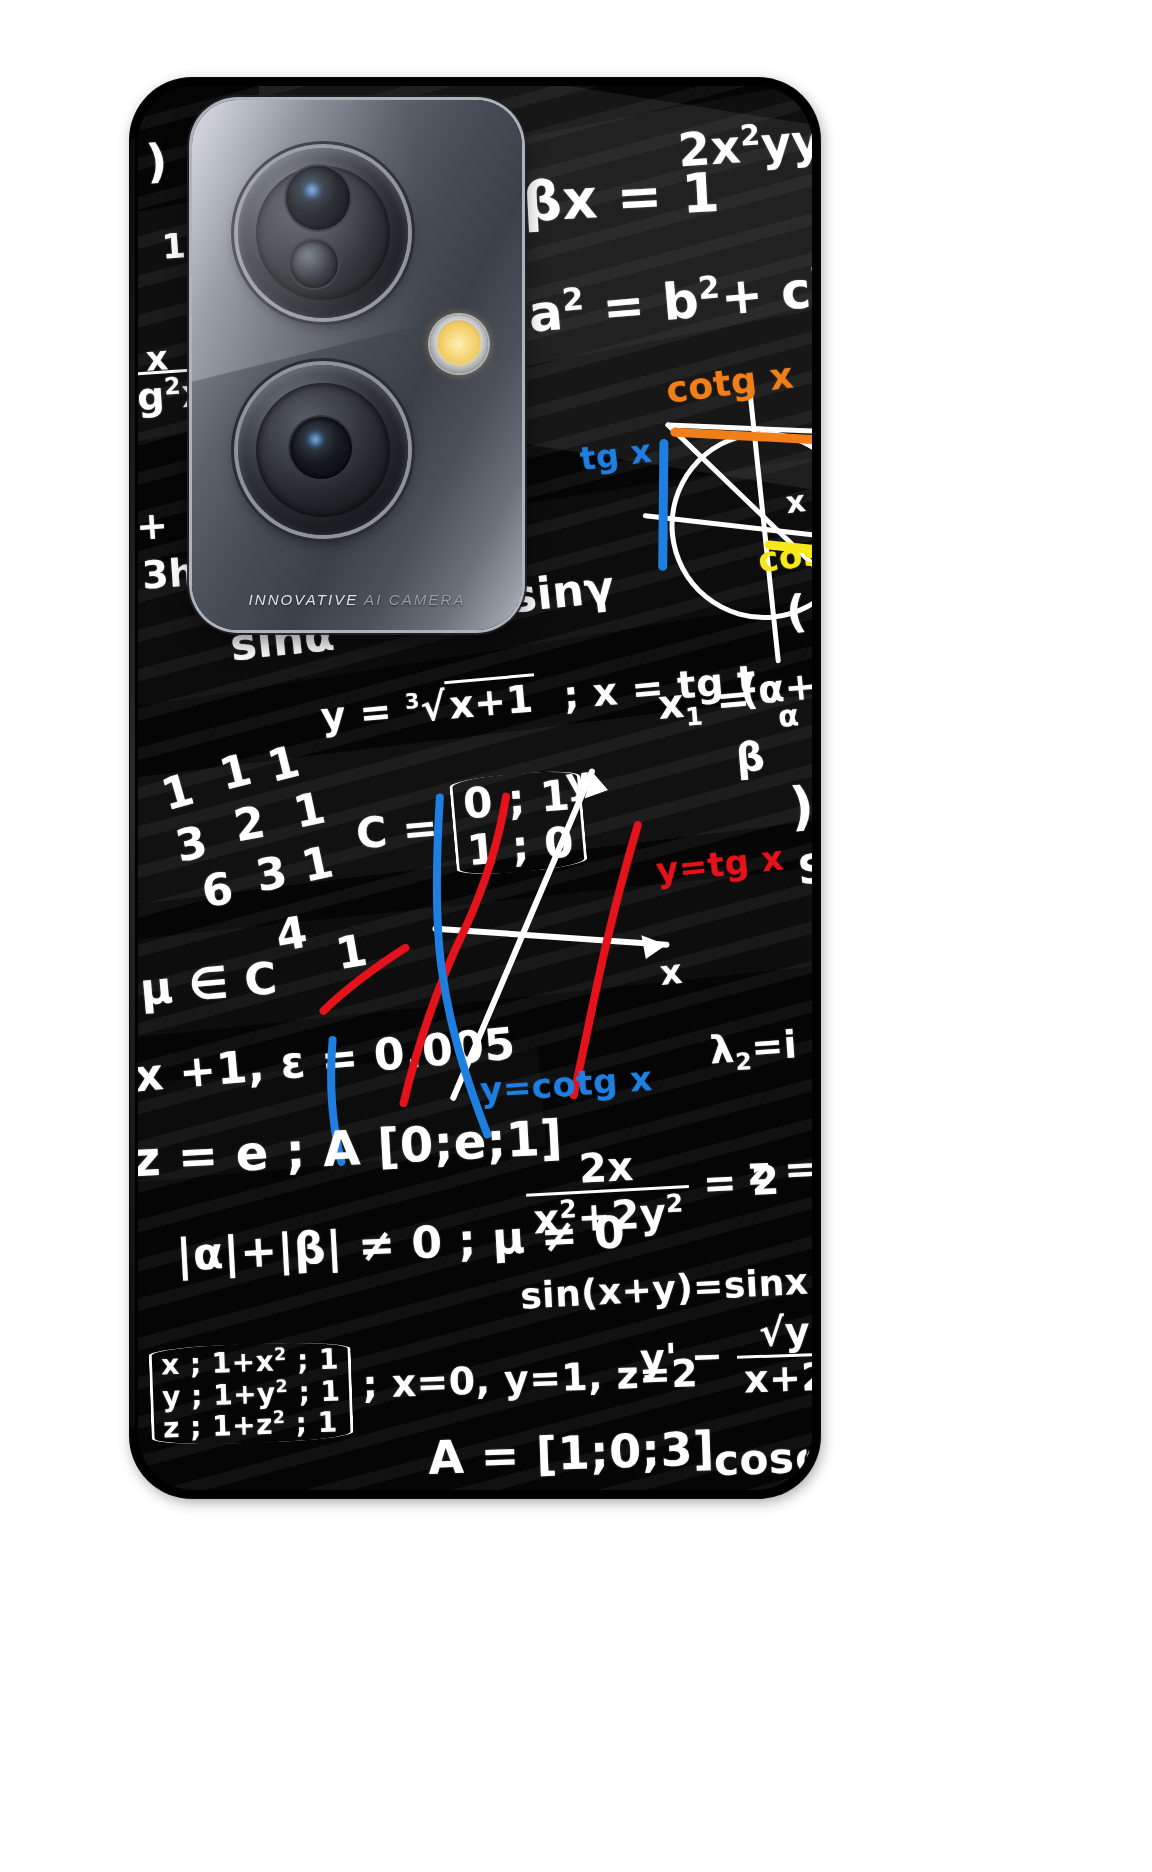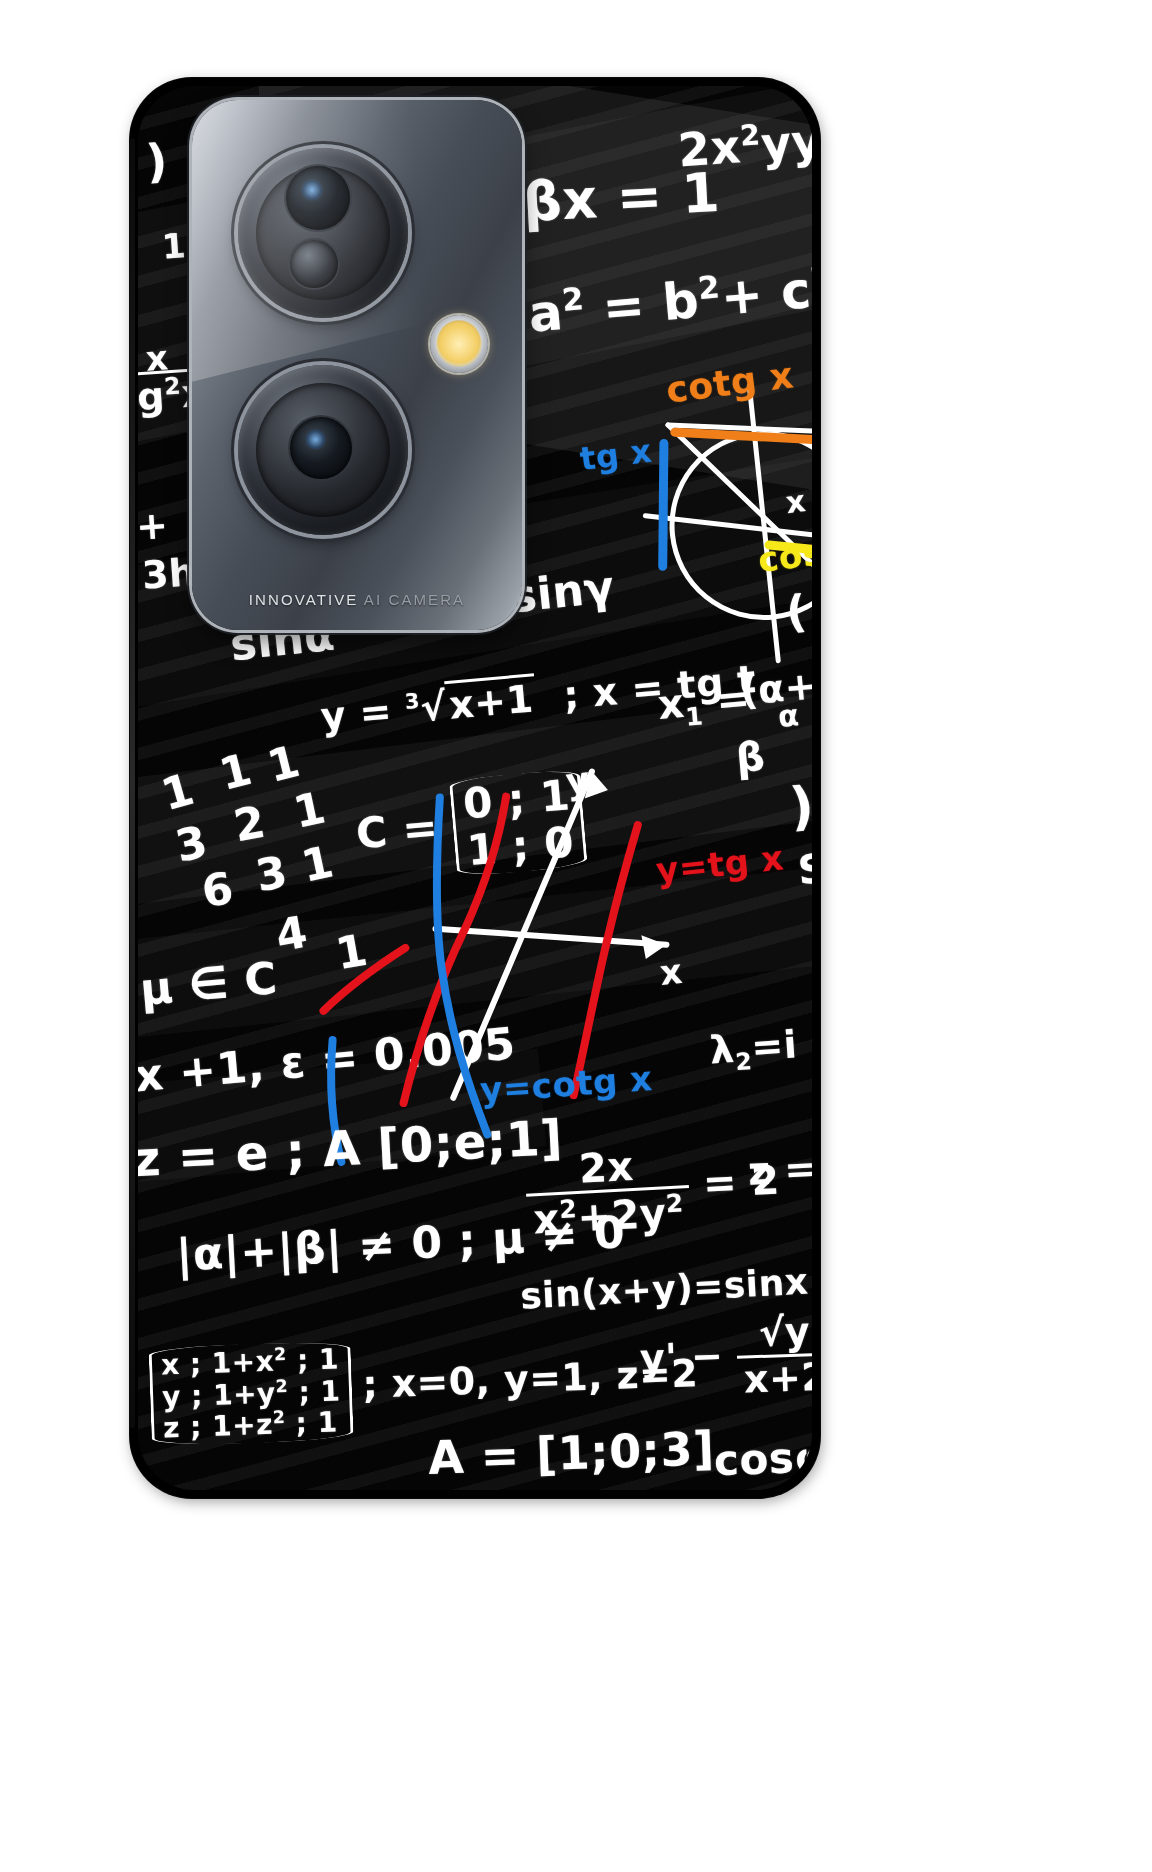--- a/index.html
+++ b/index.html
@@ -192,20 +192,21 @@
   .cam-label {
     position:absolute;
     left:0; right:0; bottom:22px;
     text-align:center;
     font-family: "Liberation Sans", sans-serif;
     font-size: 15px;
     letter-spacing: 2.1px;
     color: #e9ecef;
     text-shadow: 0 1px 2px rgba(0,0,0,.6);
     opacity:.95;
+    font-style:italic;
   }
   .cam-label .dim { color: #9ba0a8; }
 
   
   .side-btn {
     position:absolute;
     left: 124px;
     width: 8px;
     border-radius: 4px 0 0 4px;
     background: linear-gradient(180deg,#3a3f45,#15181c);

